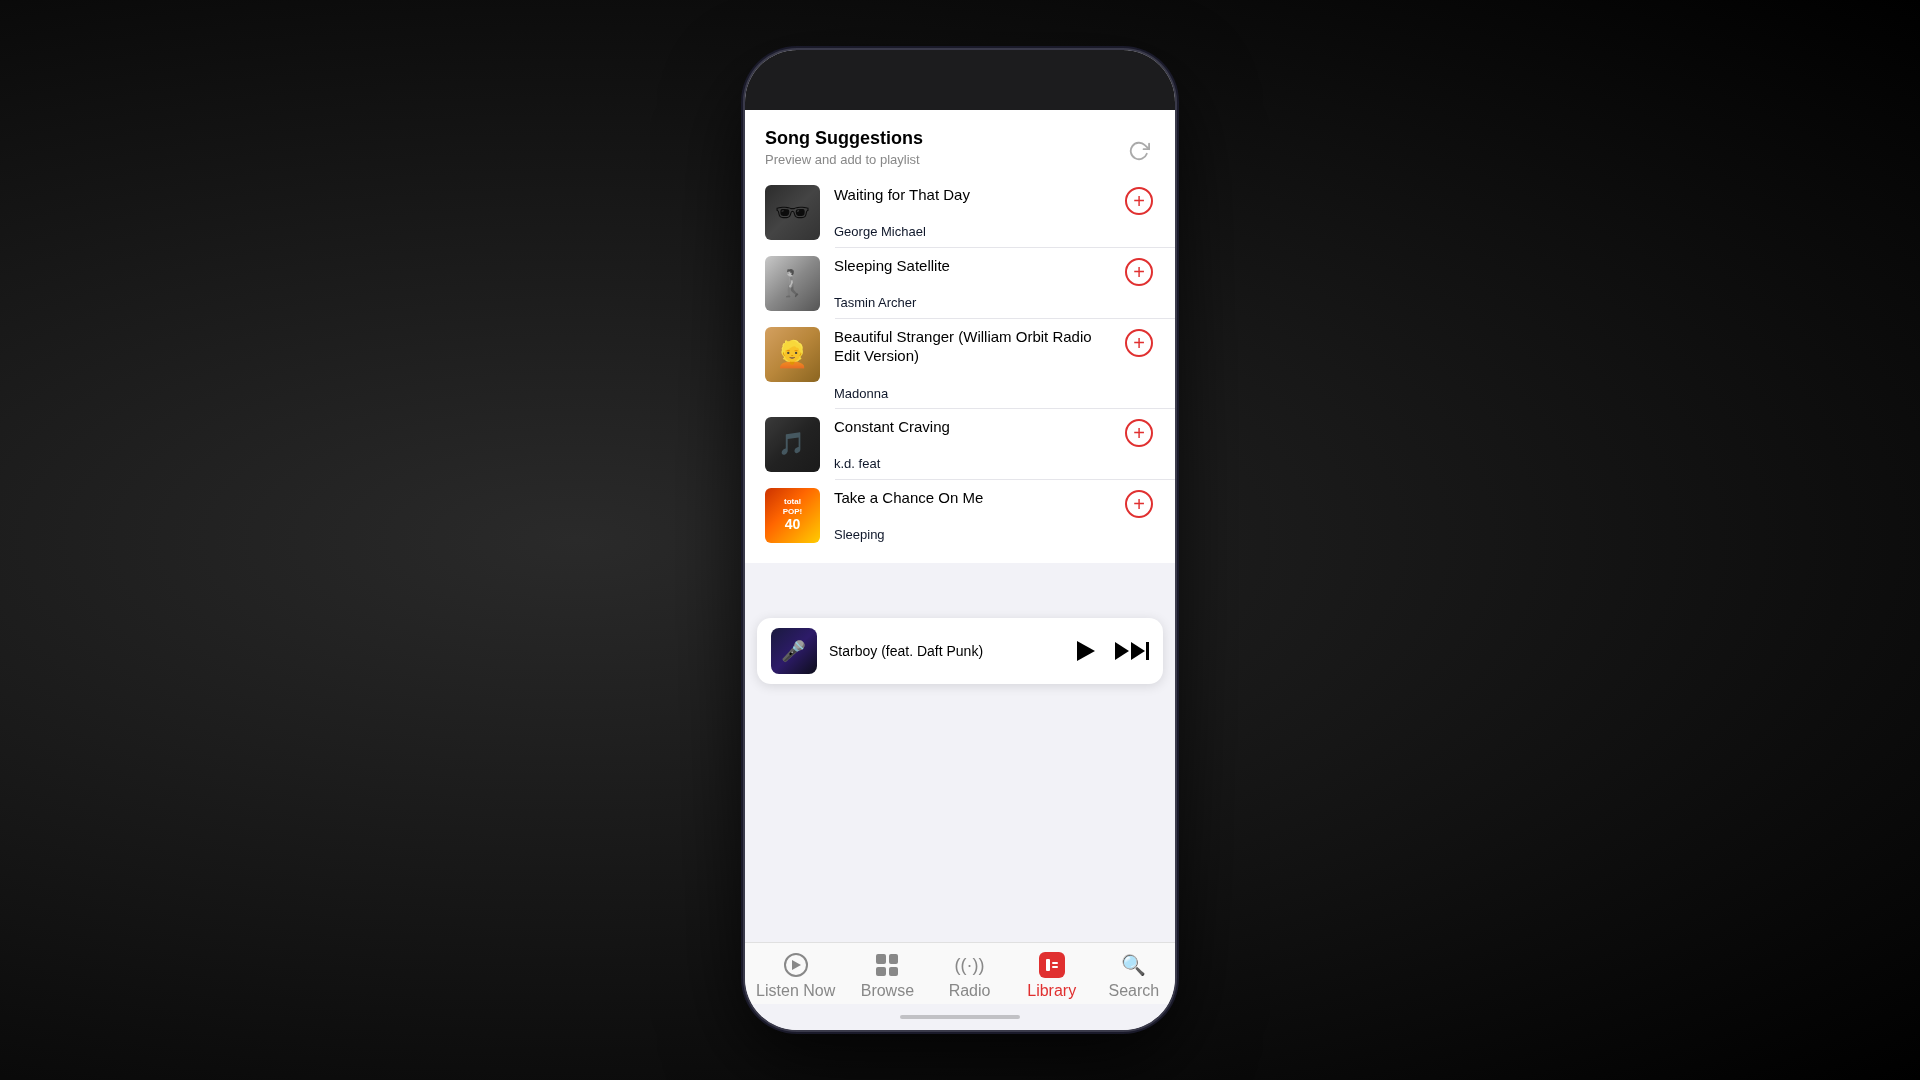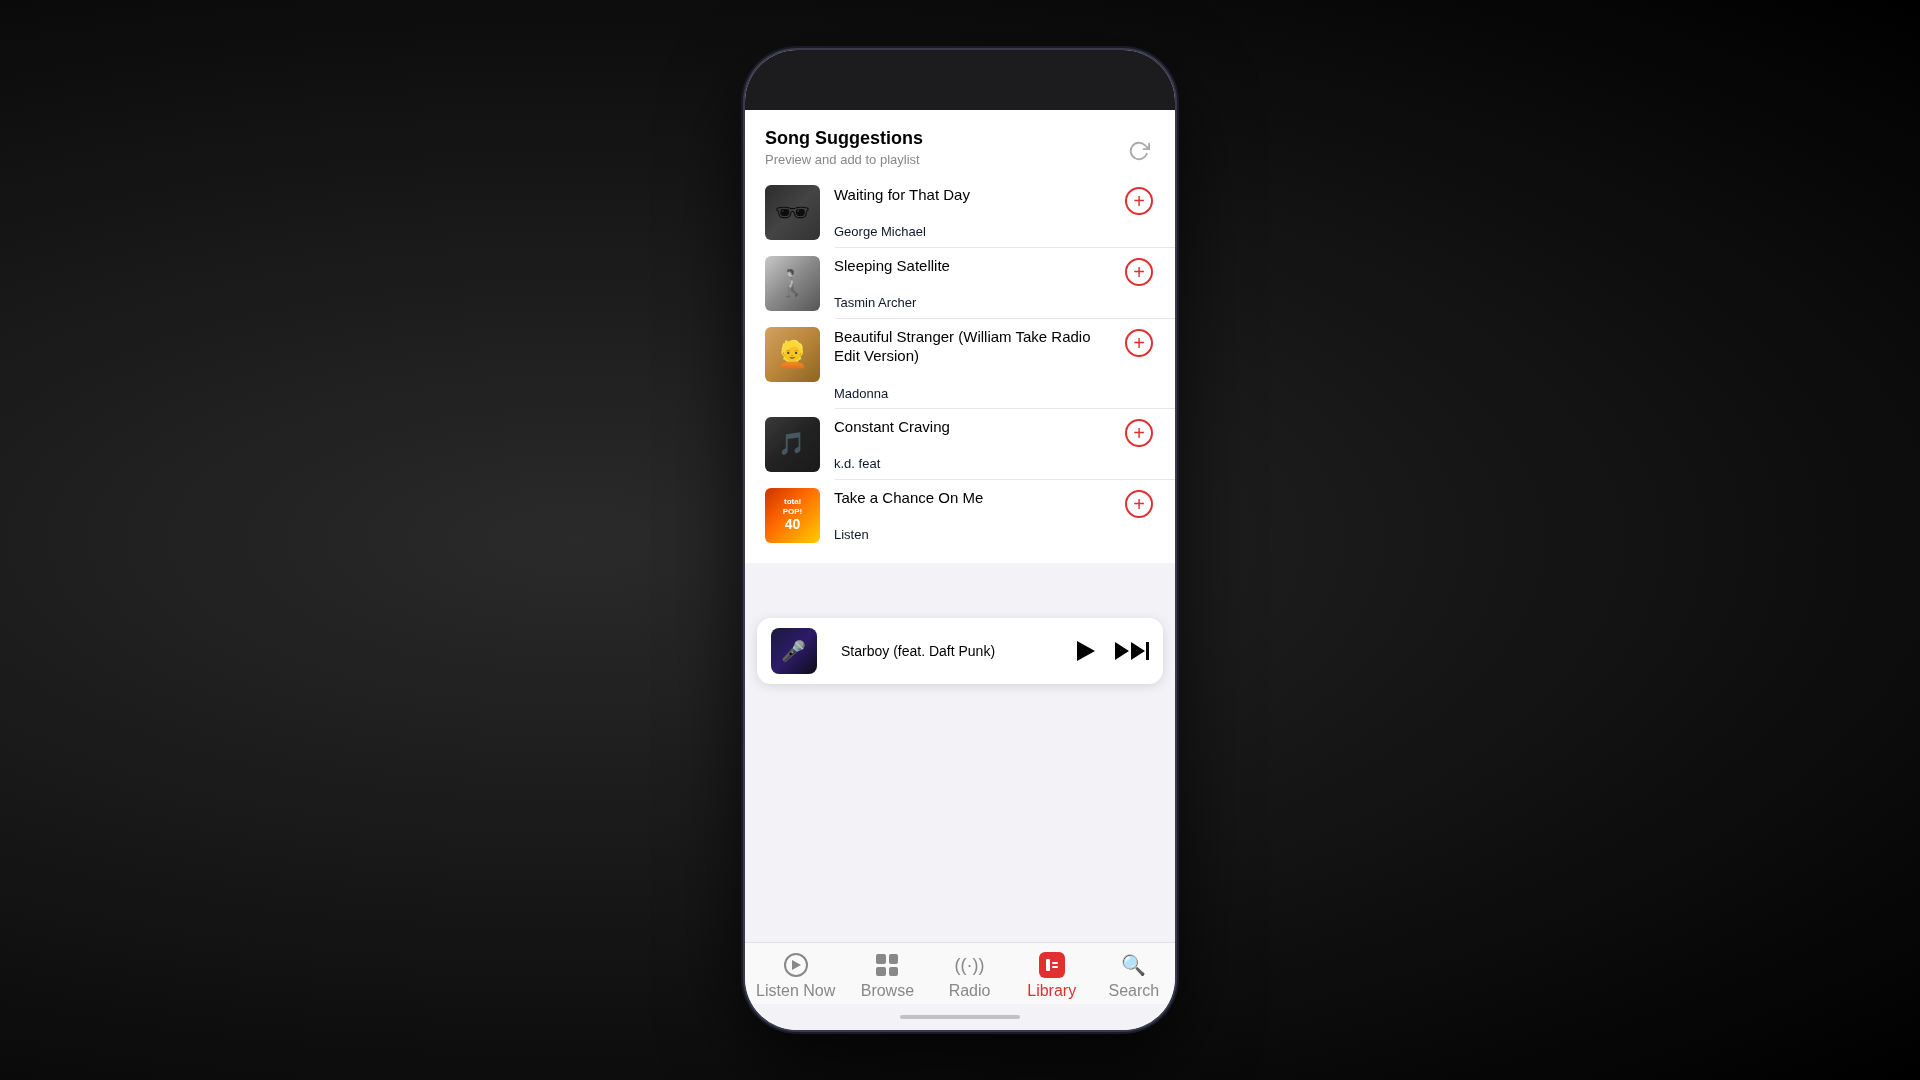--- a/index.html
+++ b/index.html
@@ -297,21 +297,20 @@
       min-width: 0;
     }
 
     .now-playing-title {
       font-size: 14px;
       font-weight: 500;
       color: #000;
       white-space: nowrap;
       overflow: hidden;
       text-overflow: ellipsis;
-      margin-left: 12px;
     }
 
     .now-playing-controls {
       display: flex;
       align-items: center;
       gap: 14px;
     }
 
     .play-btn {
       width: 34px;
@@ -526,21 +525,21 @@
               <div class="song-artist">Tasmin Archer</div>
             </div>
             <div class="add-btn">
               <div class="add-icon">+</div>
             </div>
           </div>
 
           <div class="song-item">
             <div class="album-art album-art-madonna"></div>
             <div class="song-info">
-              <div class="song-title">Beautiful Stranger (William Take Radio Edit Version)</div>
+              <div class="song-title">Beautiful Stranger (William Orbit Radio Edit Version)</div>
               <div class="song-artist">Madonna</div>
             </div>
             <div class="add-btn">
               <div class="add-icon">+</div>
             </div>
           </div>
 
           <div class="song-item">
             <div class="album-art album-art-kd"></div>
             <div class="song-info">
@@ -551,21 +550,21 @@
               <div class="add-icon">+</div>
             </div>
           </div>
 
           <div class="song-item">
             <div class="album-art album-art-erasure">
               <span style="font-size:8px;font-weight:900;color:white;text-align:center;line-height:1.2;">total<br>POP!<br><span style="font-size:14px;">40</span></span>
             </div>
             <div class="song-info">
               <div class="song-title">Take a Chance On Me</div>
-              <div class="song-artist">Listen</div>
+              <div class="song-artist">Sleeping</div>
             </div>
             <div class="add-btn">
               <div class="add-icon">+</div>
             </div>
           </div>
 
         </div>
       </div>
 
       <div class="card-spacer"></div>

